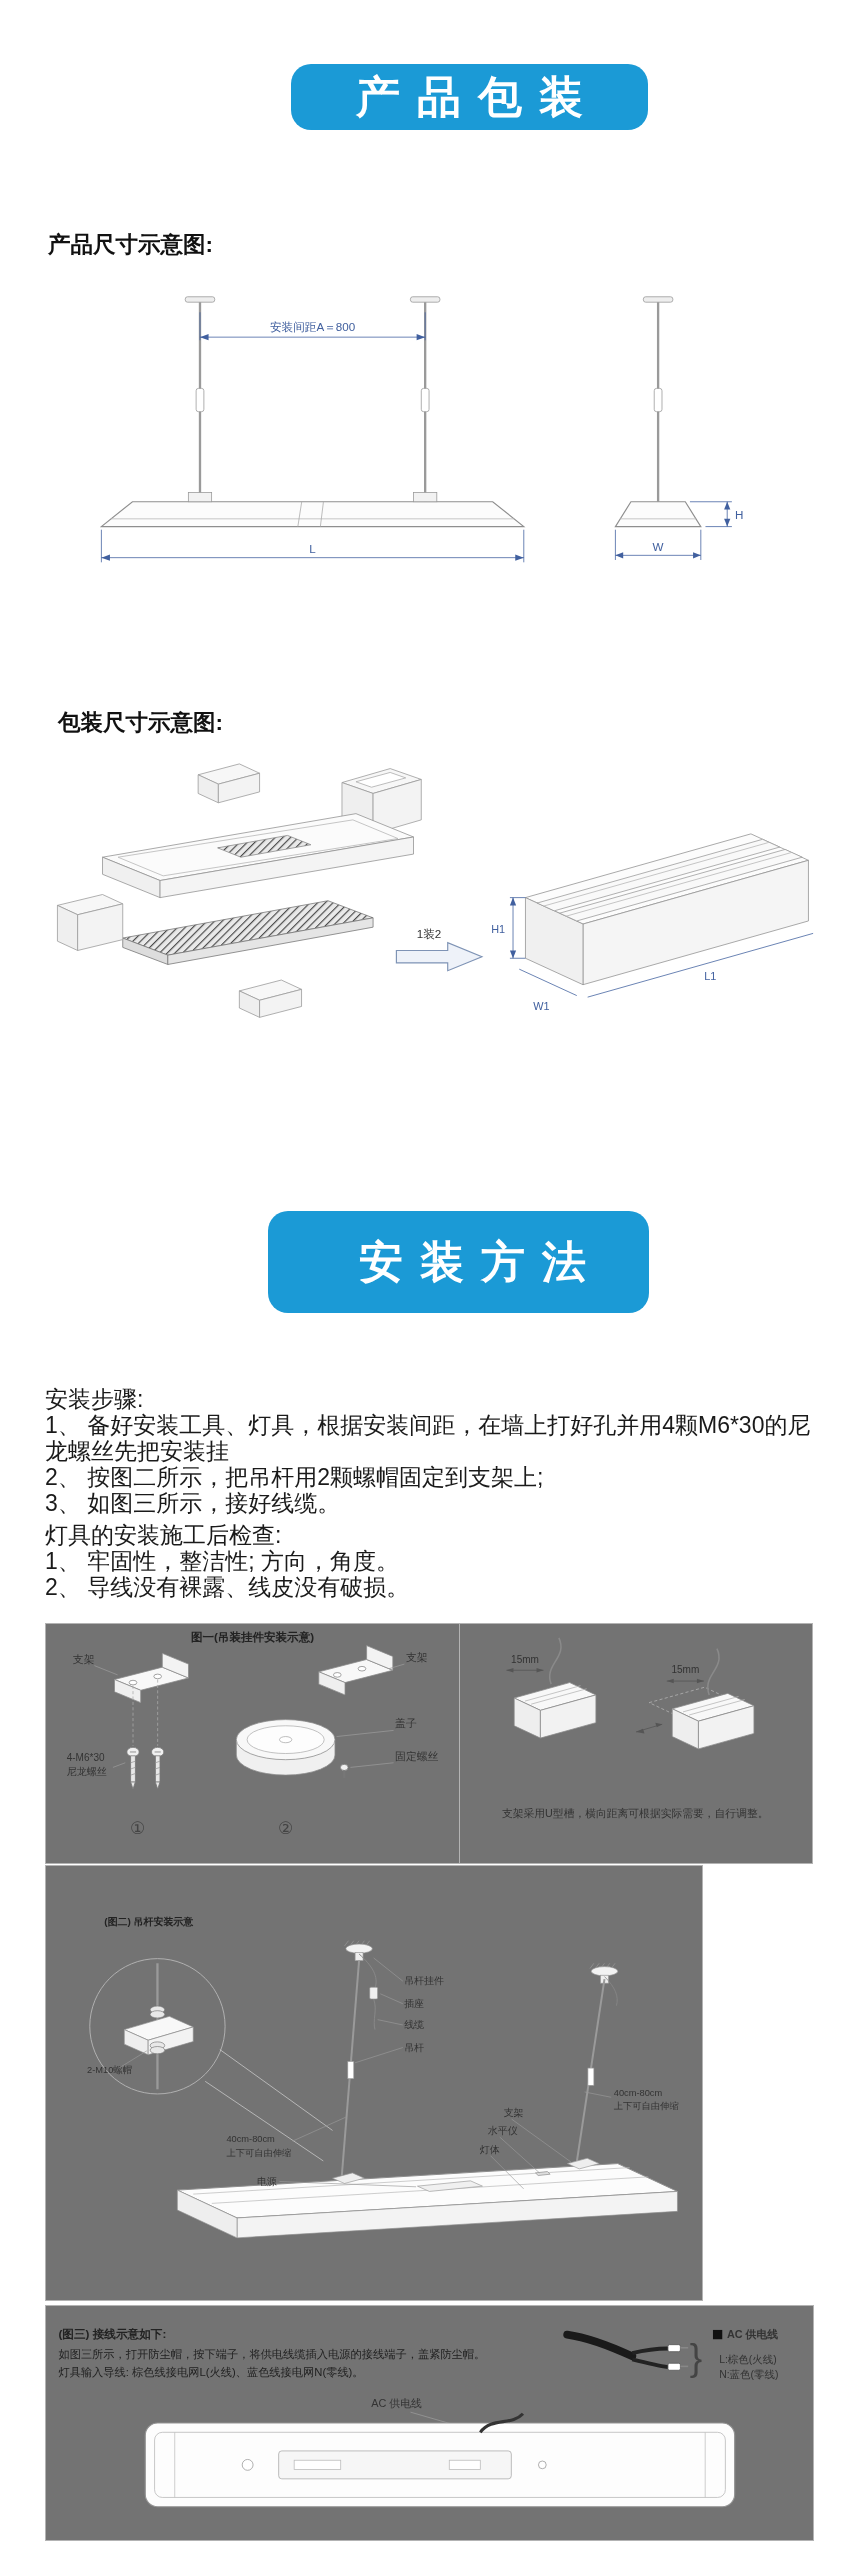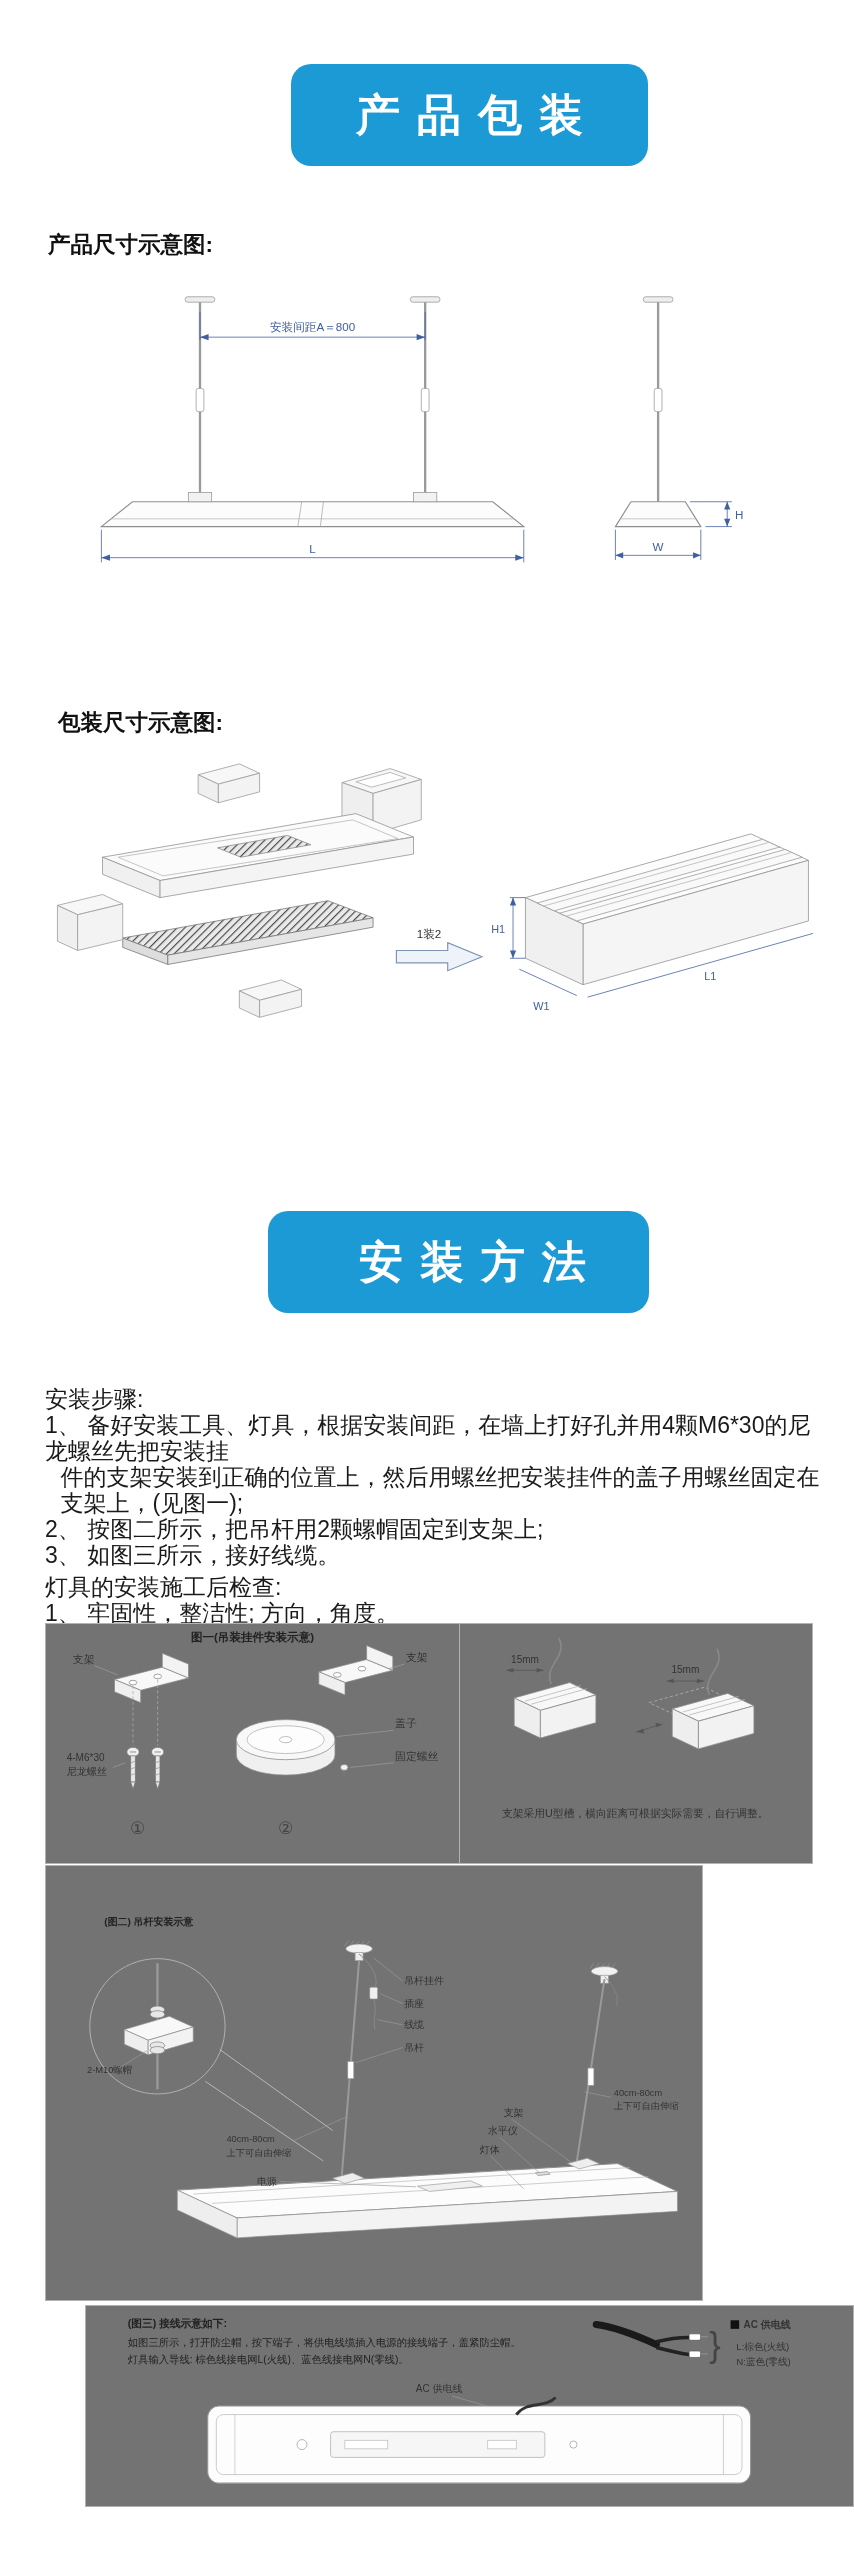--- a/index.html
+++ b/index.html
@@ -8,35 +8,35 @@
     position: relative; width: 855px; height: 2576px; background: #fff;
     font-family: "Liberation Sans", "DejaVu Sans", sans-serif; color: #1a1a1a;
     overflow: hidden;
   }
   .banner {
     position: absolute; background: #1b9ad6; color: #fff; border-radius: 20px;
     display: flex; align-items: center; justify-content: center;
     font-size: 44px; font-weight: bold;
   }
   .banner span { letter-spacing: 17px; margin-right: -17px; }
-  .banner1 { left: 291px; top: 64px; width: 357px; height: 102px; }
+  .banner1 { left: 291px; top: 64px; width: 357px; height: 66px; }
   .banner2 { left: 268px; top: 1211px; width: 381px; height: 102px; padding-left: 28px; }
   .section-title { position: absolute; font-size: 22.5px; font-weight: bold; color: #111; }
   .title-product { left: 48px; top: 229px; }
   .title-package { left: 58px; top: 707px; }
   .steps { position: absolute; left: 45px; top: 1386px; width: 785px; font-size: 23px; line-height: 26px; color: #1a1a1a; }
   .steps .cont { padding-left: 15.5px; }
   .steps .check-title { margin-top: 6.2px; }
   .diagram { position: absolute; }
   .fig-box { position: absolute; border: 0.8px solid #b3b3b3; background: #737373; }
   .fig-box svg { display: block; width: 100%; height: 100%; }
   .fig1 { left: 45px; top: 1623px; width: 415px; height: 241px; }
   .figU { left: 459px; top: 1623px; width: 354px; height: 241px; }
   .fig2 { left: 45px; top: 1865px; width: 658px; height: 436px; }
-  .fig3 { left: 45px; top: 2305px; width: 769px; height: 202px; margin-left: 40px; }
+  .fig3 { left: 45px; top: 2305px; width: 769px; height: 236px; }
   svg text { font-family: "Liberation Sans", "DejaVu Sans", sans-serif; }
   .t15 { font-size: 15px; fill: #333; }
   .t14 { font-size: 14px; fill: #333; }
   .t13 { font-size: 13px; fill: #333; }
   .dim { font-size: 15px; fill: #41609f; }
   .dim14 { font-size: 14px; fill: #41609f; }
   .ttl { font-size: 15px; font-weight: bold; fill: #222; }
   .ln { stroke: #8e8e8e; stroke-width: 1.5; fill: #fcfcfc; }
   .lnt { stroke: #b5b5b5; stroke-width: 1; fill: none; }
   .lead { stroke: #9a9a9a; stroke-width: 1; fill: none; }
@@ -186,21 +186,20 @@
     </g>
   </svg>
 
   <div class="banner banner2">
     <span>安装方法</span>
   </div>
 
   <div class="steps">
     <div>安装步骤:</div>
     <div>1、 备好安装工具、灯具，根据安装间距，在墙上打好孔并用4颗M6*30的尼龙螺丝先把安装挂</div>
-    <div class="cont">件的支架安装到正确的位置上，然后用螺丝把安装挂件的盖子用螺丝固定在支架上，(见图一);</div>
     <div>2、 按图二所示，把吊杆用2颗螺帽固定到支架上;</div>
     <div>3、 如图三所示，接好线缆。</div>
     <div class="check-title">灯具的安装施工后检查:</div>
     <div>1、 牢固性，整洁性; 方向，角度。</div>
     <div>2、 导线没有裸露、线皮没有破损。</div>
   </div>
 
   <div class="fig-box fig1">
     <svg viewBox="0 0 534 310">
       <text x="267" y="22" text-anchor="middle" class="ttl">图一(吊装挂件安装示意)</text>

